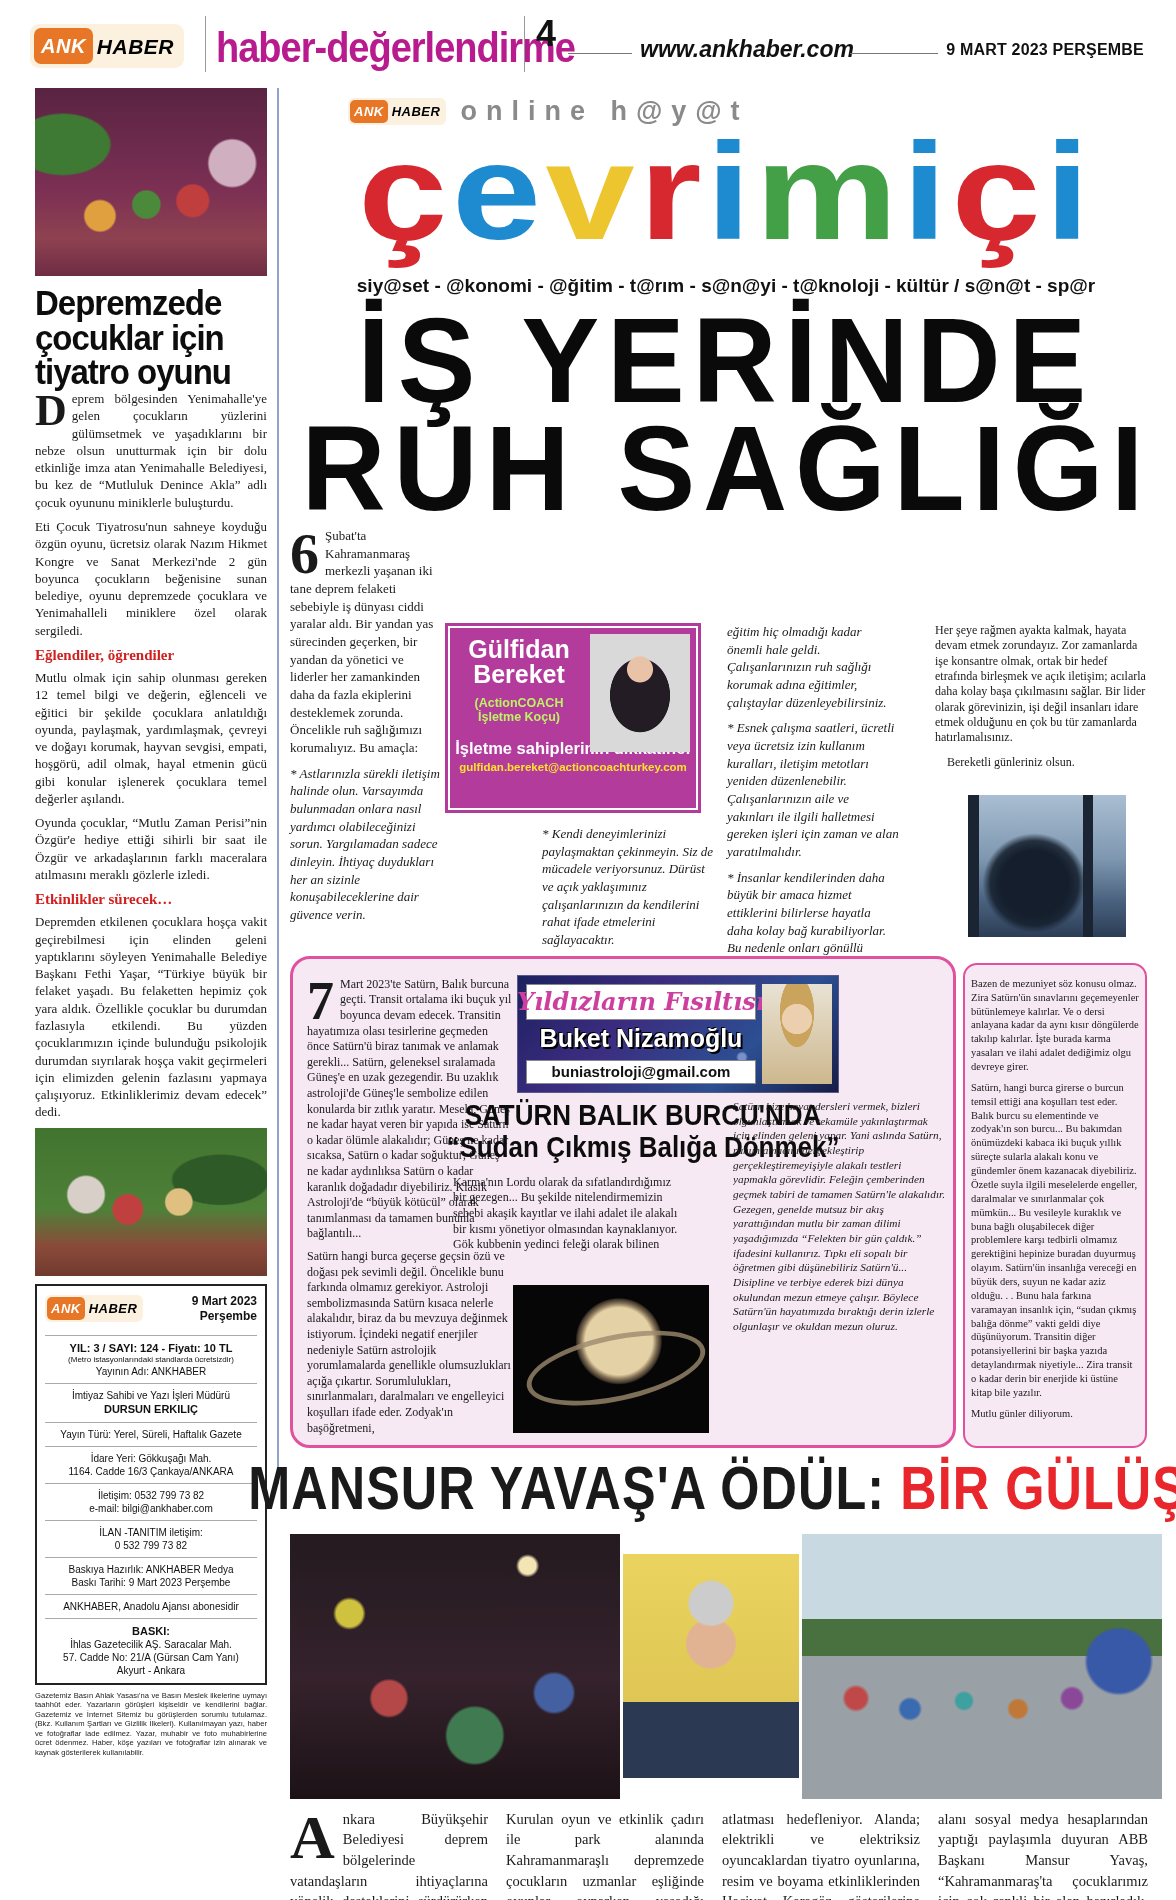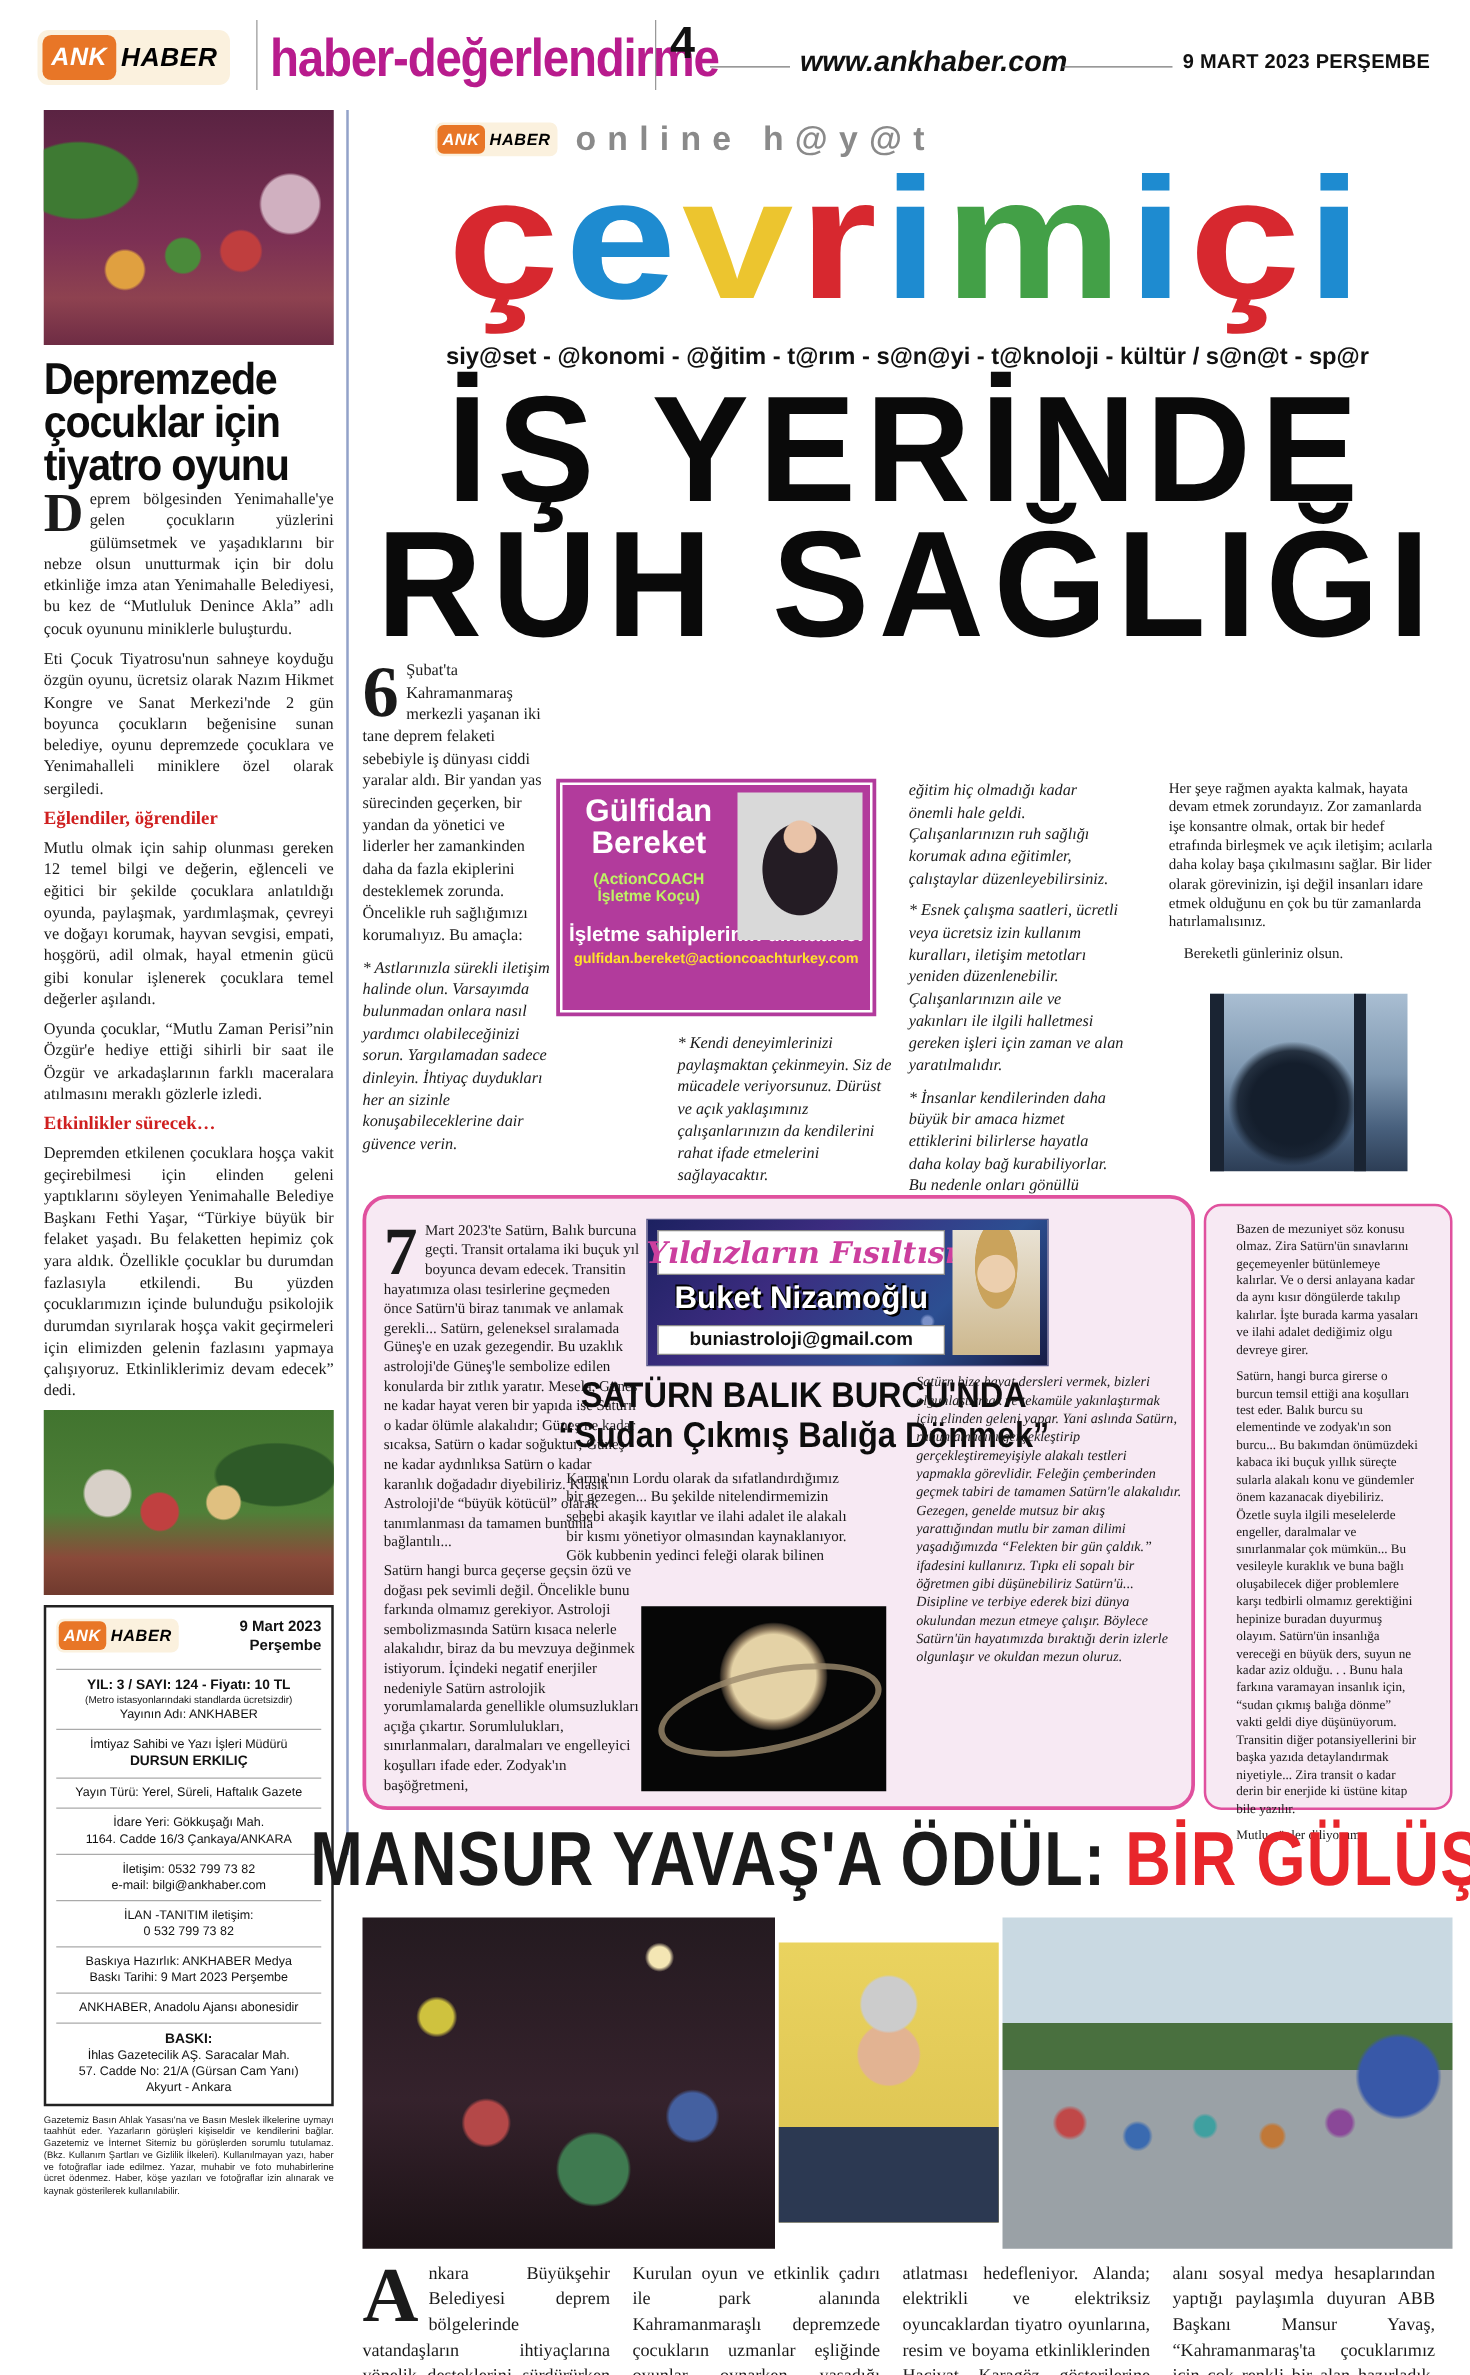--- a/index.html
+++ b/index.html
@@ -138,22 +138,22 @@
             font:italic 700 24px/1 "DejaVu Serif",serif;color:#cc3f9e;white-space:nowrap;}
   .b-author{position:absolute;left:8px;top:50px;width:230px;text-align:center;color:#fff;
             font:700 25px/1 "Liberation Sans",sans-serif;text-shadow:2px 2px 0 #000,-1px -1px 0 #000;white-space:nowrap;}
   .b-strip3{position:absolute;left:8px;top:84px;width:230px;height:24px;background:#fff;border:1px solid #888;
             display:flex;align-items:center;justify-content:center;
             font:700 15px/1 "Liberation Sans",sans-serif;color:#111;}
   .b-photo{position:absolute;right:6px;top:8px;width:70px;height:100px;}
   .a-title{position:absolute;left:140px;width:420px;text-align:center;
            font:800 26px/1.06 "Liberation Sans",sans-serif;color:#0d0d0d;transform:scaleY(1.1);
            transform-origin:top center;white-space:nowrap;}
-  .astro-rbox{position:absolute;left:673px;top:7px;width:199px;height:485px;background:#f7e9f3;
-              border:2.5px solid #e0519e;border-radius:14px;padding:12px 24px;}
+  .astro-rbox{position:absolute;left:673px;top:7px;width:184px;height:485px;background:#f7e9f3;
+              border:2.5px solid #e0519e;border-radius:14px;padding:12px 6px;}
   .astro-rbox p{font-size:10.5px;line-height:1.32;margin:0 0 7px 0;}
   
   .b-head{height:70px;display:flex;justify-content:center;margin-top:10px;}
   .b-head span{font:800 48px/1 "Liberation Sans",sans-serif;letter-spacing:1px;transform:scale(1.05,1.28);
                transform-origin:center top;white-space:nowrap;}
   .b-head .red{color:#e8262b;}
   .b-photos{display:flex;align-items:center;gap:3px;margin-top:6px;height:265px;}
   .bp-left{width:330px;height:265px;}
   .bp-mid{width:176px;height:224px;}
   .bp-right{flex:1;height:265px;}

